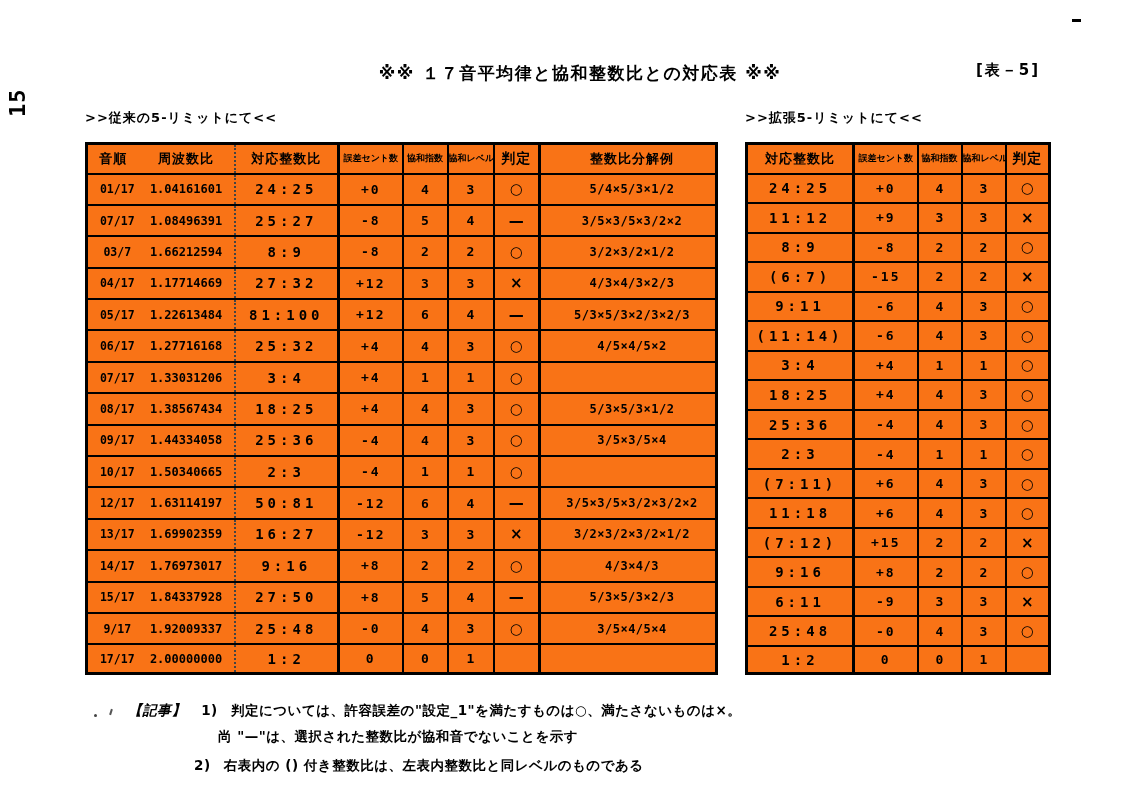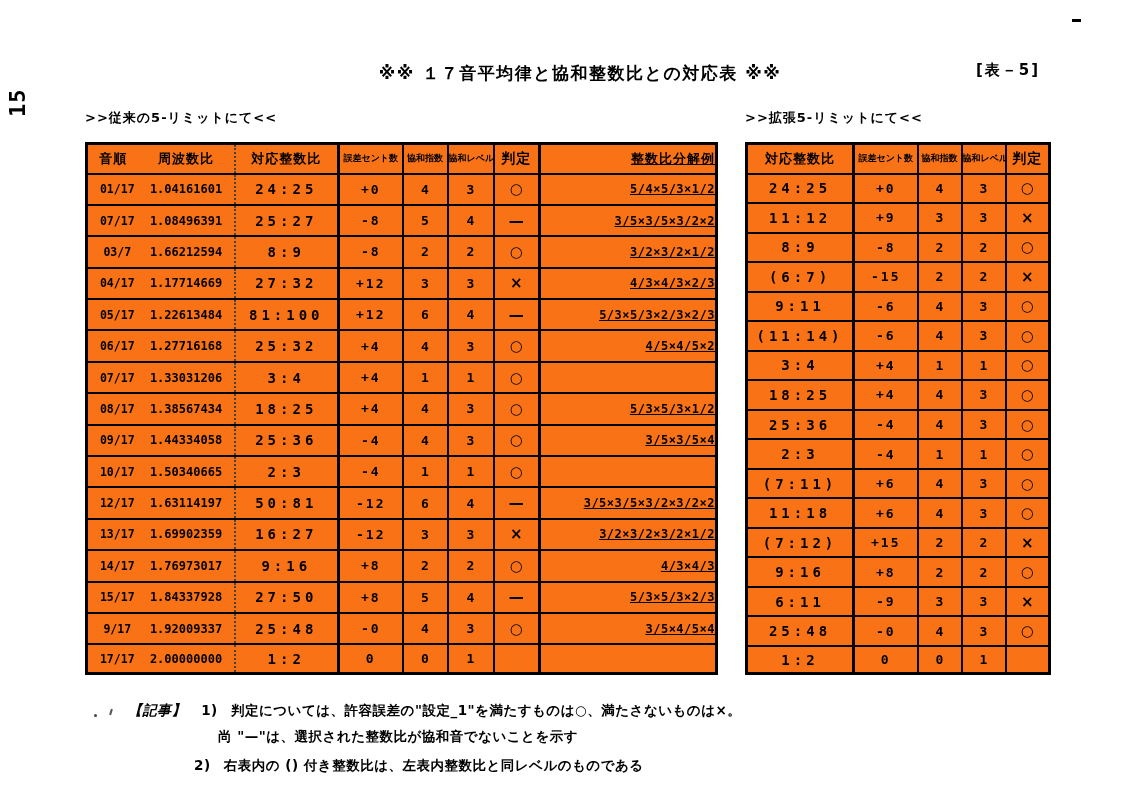--- a/index.html
+++ b/index.html
@@ -26,21 +26,21 @@
   th.h-small{font-size:9px;letter-spacing:0;font-family:Liberation Serif, serif;}
   th.h-judge{font-size:14px;text-align:center;}
   
   .c-order{border-right:0;}
   .c-freq{border-left:0;border-right:2px dotted #444;}
   .c-ratio{border-left:0;}
   .tbl-left .c-ratio{border-right:3px solid #000;}
   .tbl-right .c-ratio{border-right:3px solid #000;}
   .c-cents{border-left:3px solid #000;}
   .c-judge{border-right:3px solid #000;}
-  .c-decomp{border-left:0;text-align:right;padding-left:8px;text-decoration:underline;}
+  .c-decomp{border-left:0;text-align:center;padding-left:8px;}
   
   td{font-family:"DejaVu Sans Mono","Liberation Mono",monospace;font-weight:bold;}
   td.c-order{font-size:11.5px;padding-left:8px;}
   td.c-freq{font-size:12px;}
   td.c-ratio{font-size:14px;letter-spacing:4px;}
   td.c-cents{font-size:13px;letter-spacing:2px;}
   td.c-index,td.c-level{font-size:13px;}
   td.c-judge{font-size:15px;font-family:"DejaVu Sans",sans-serif;}
   td.c-decomp{font-size:12px;letter-spacing:0.5px;}
 

